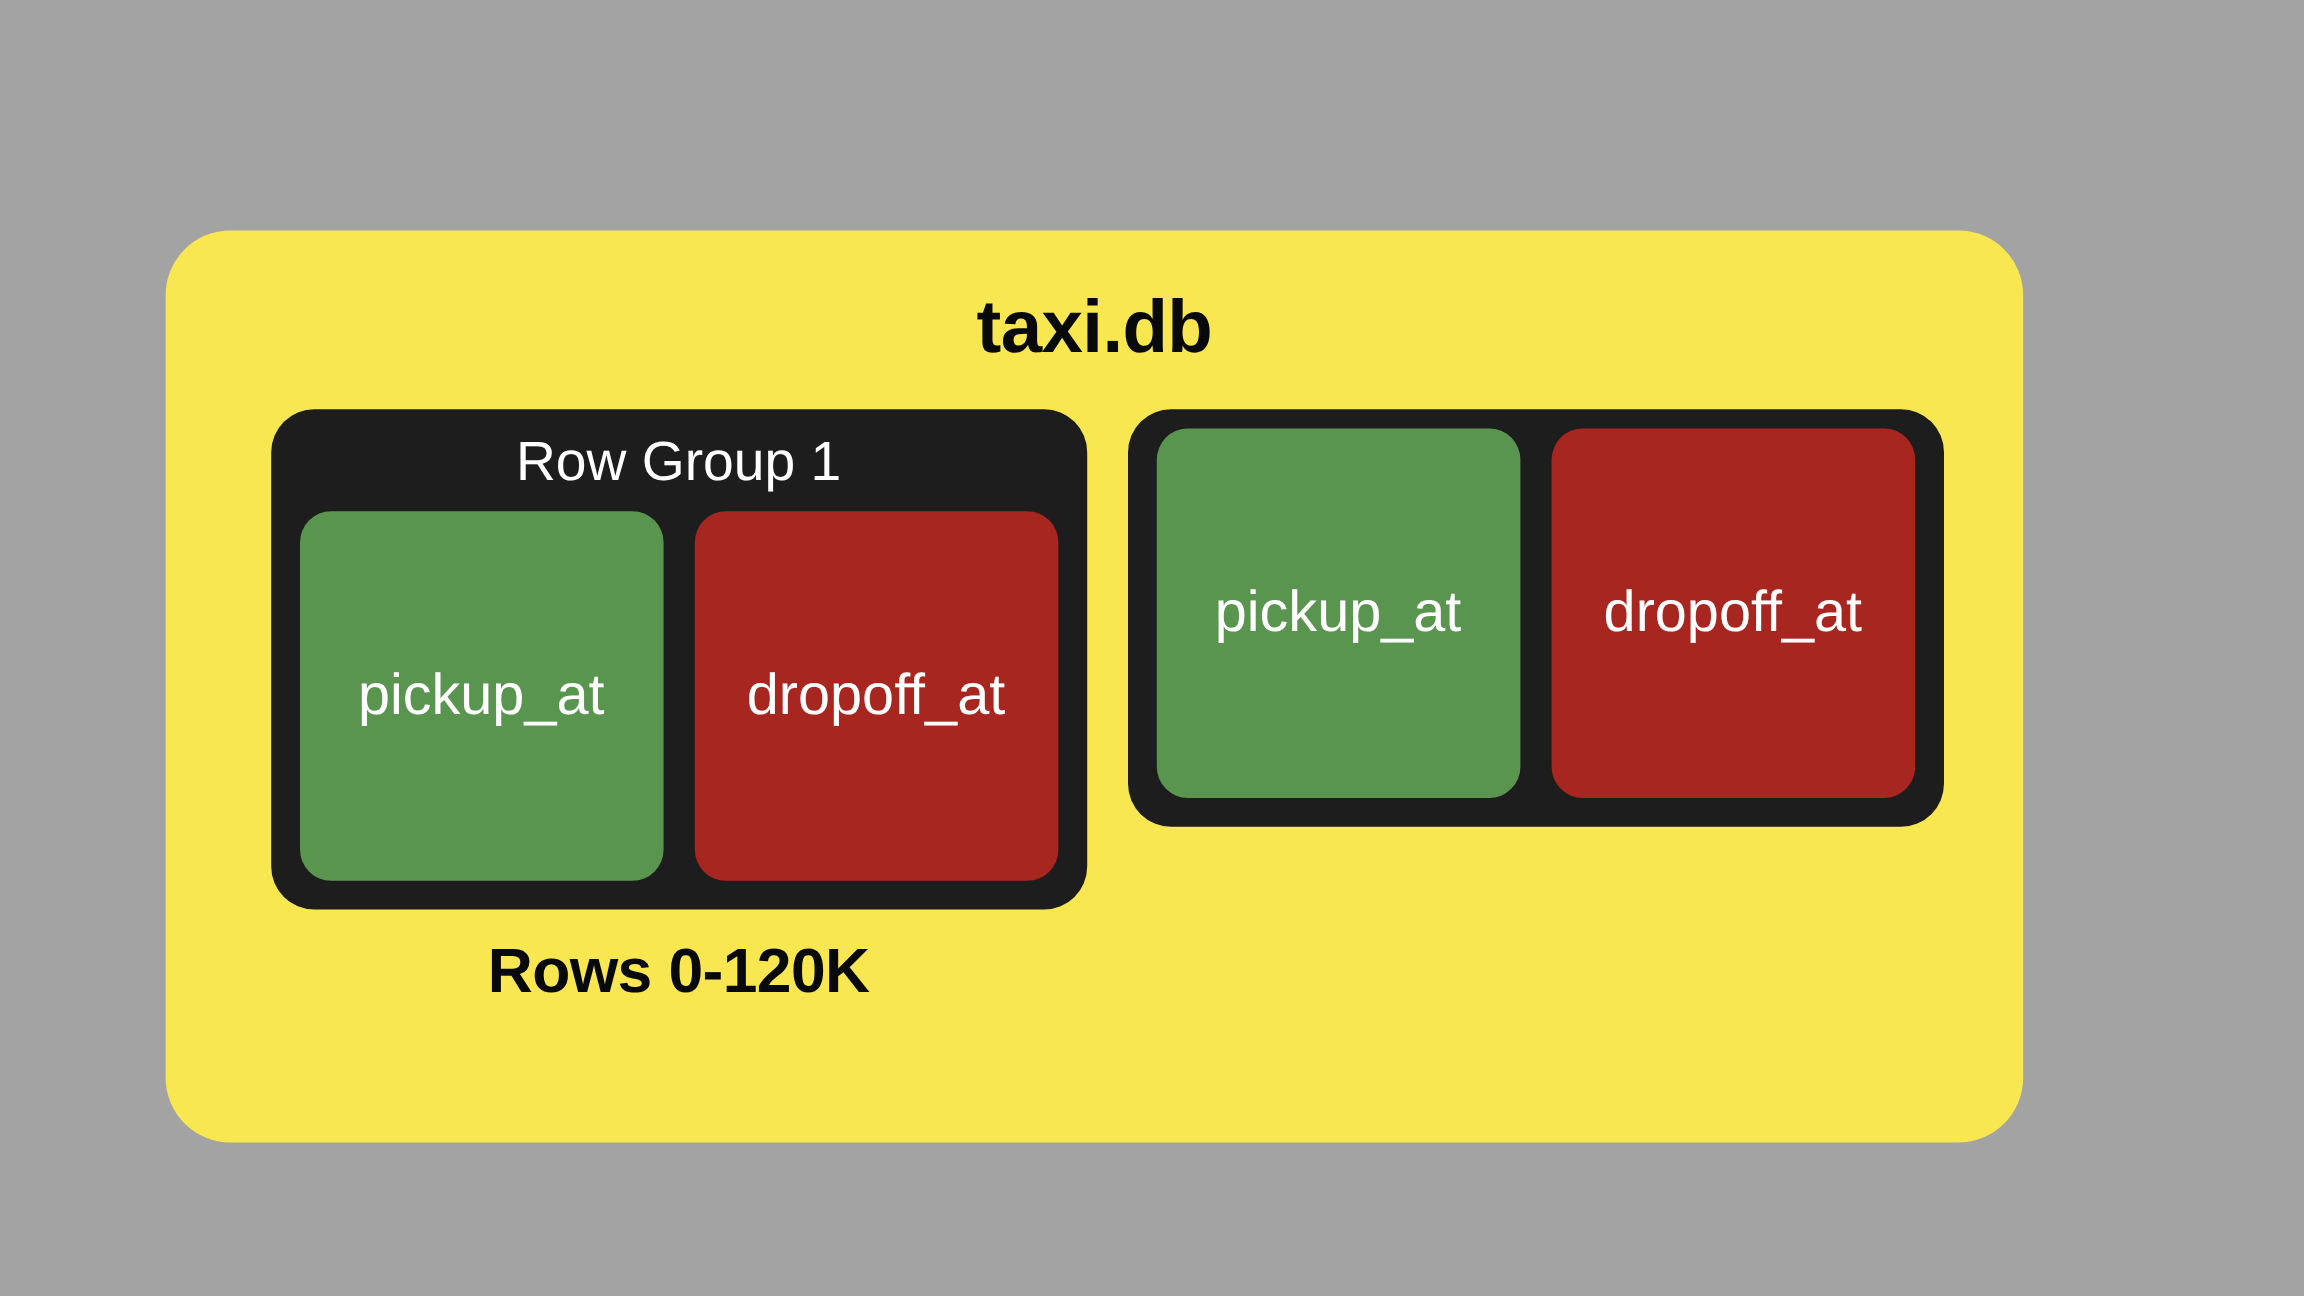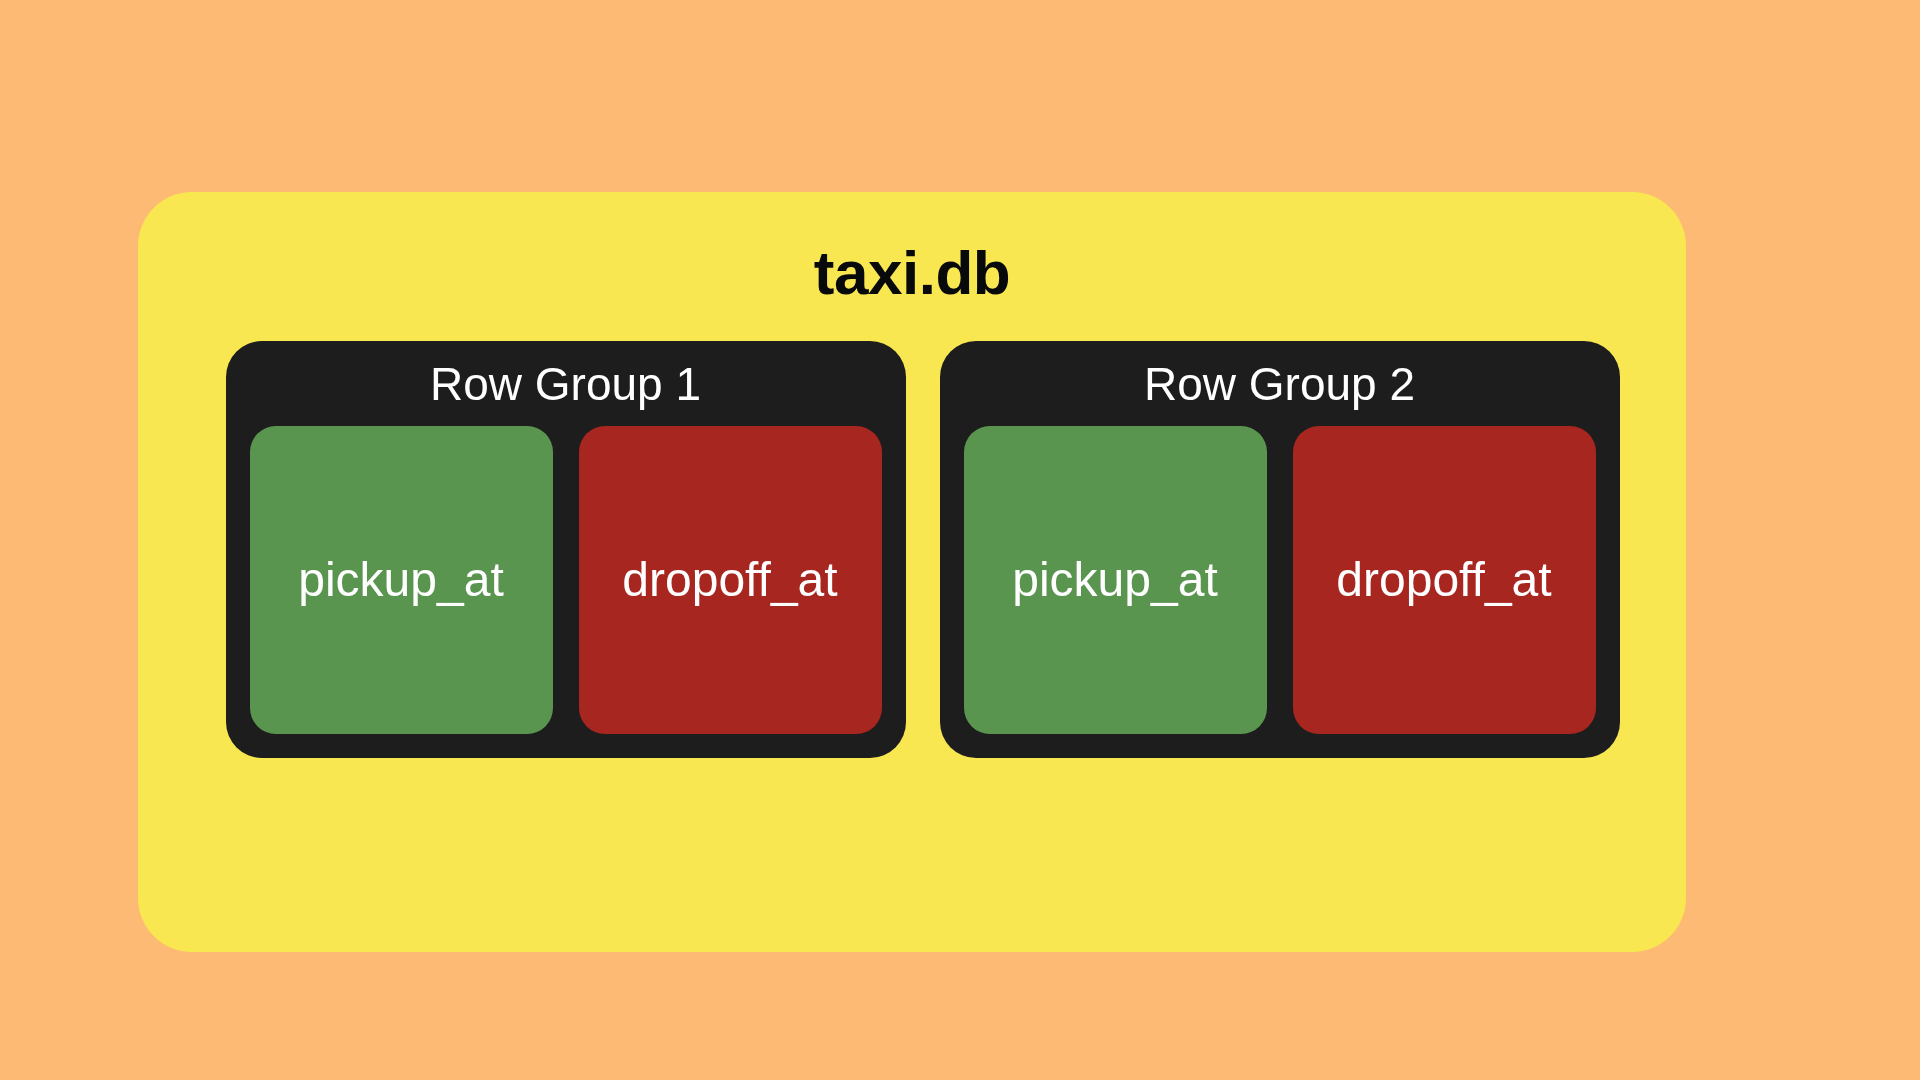--- a/index.html
+++ b/index.html
@@ -12,21 +12,21 @@
   }
   body {
     font-family: "Liberation Sans", sans-serif;
     -webkit-font-smoothing: antialiased;
   }
 
   #stage {
     position: relative;
     width: 1920px;
     height: 1080px;
-    background: #fdba74;
+    background: #a3a3a3;
   }
 
   
   .db-card {
     position: absolute;
     left: 138px;
     top: 192px;
     width: 1548px;
     height: 760px;
     background: #f8e751;
@@ -142,25 +142,25 @@
           <div class="rg-title">Row Group 1</div>
           <div class="columns">
             <div class="col-box green">
               <span class="col-label">pickup_at</span>
             </div>
             <div class="col-box red">
               <span class="col-label">dropoff_at</span>
             </div>
           </div>
         </div>
+        <div class="rows-label">Rows 0-120K</div>
       </div>
 
       <div class="row-group">
         <div class="rg-box">
-          <div class="rg-title">Row Group 2</div>
           <div class="columns">
             <div class="col-box green">
               <span class="col-label">pickup_at</span>
             </div>
             <div class="col-box red">
               <span class="col-label">dropoff_at</span>
             </div>
           </div>
         </div>
       </div>

